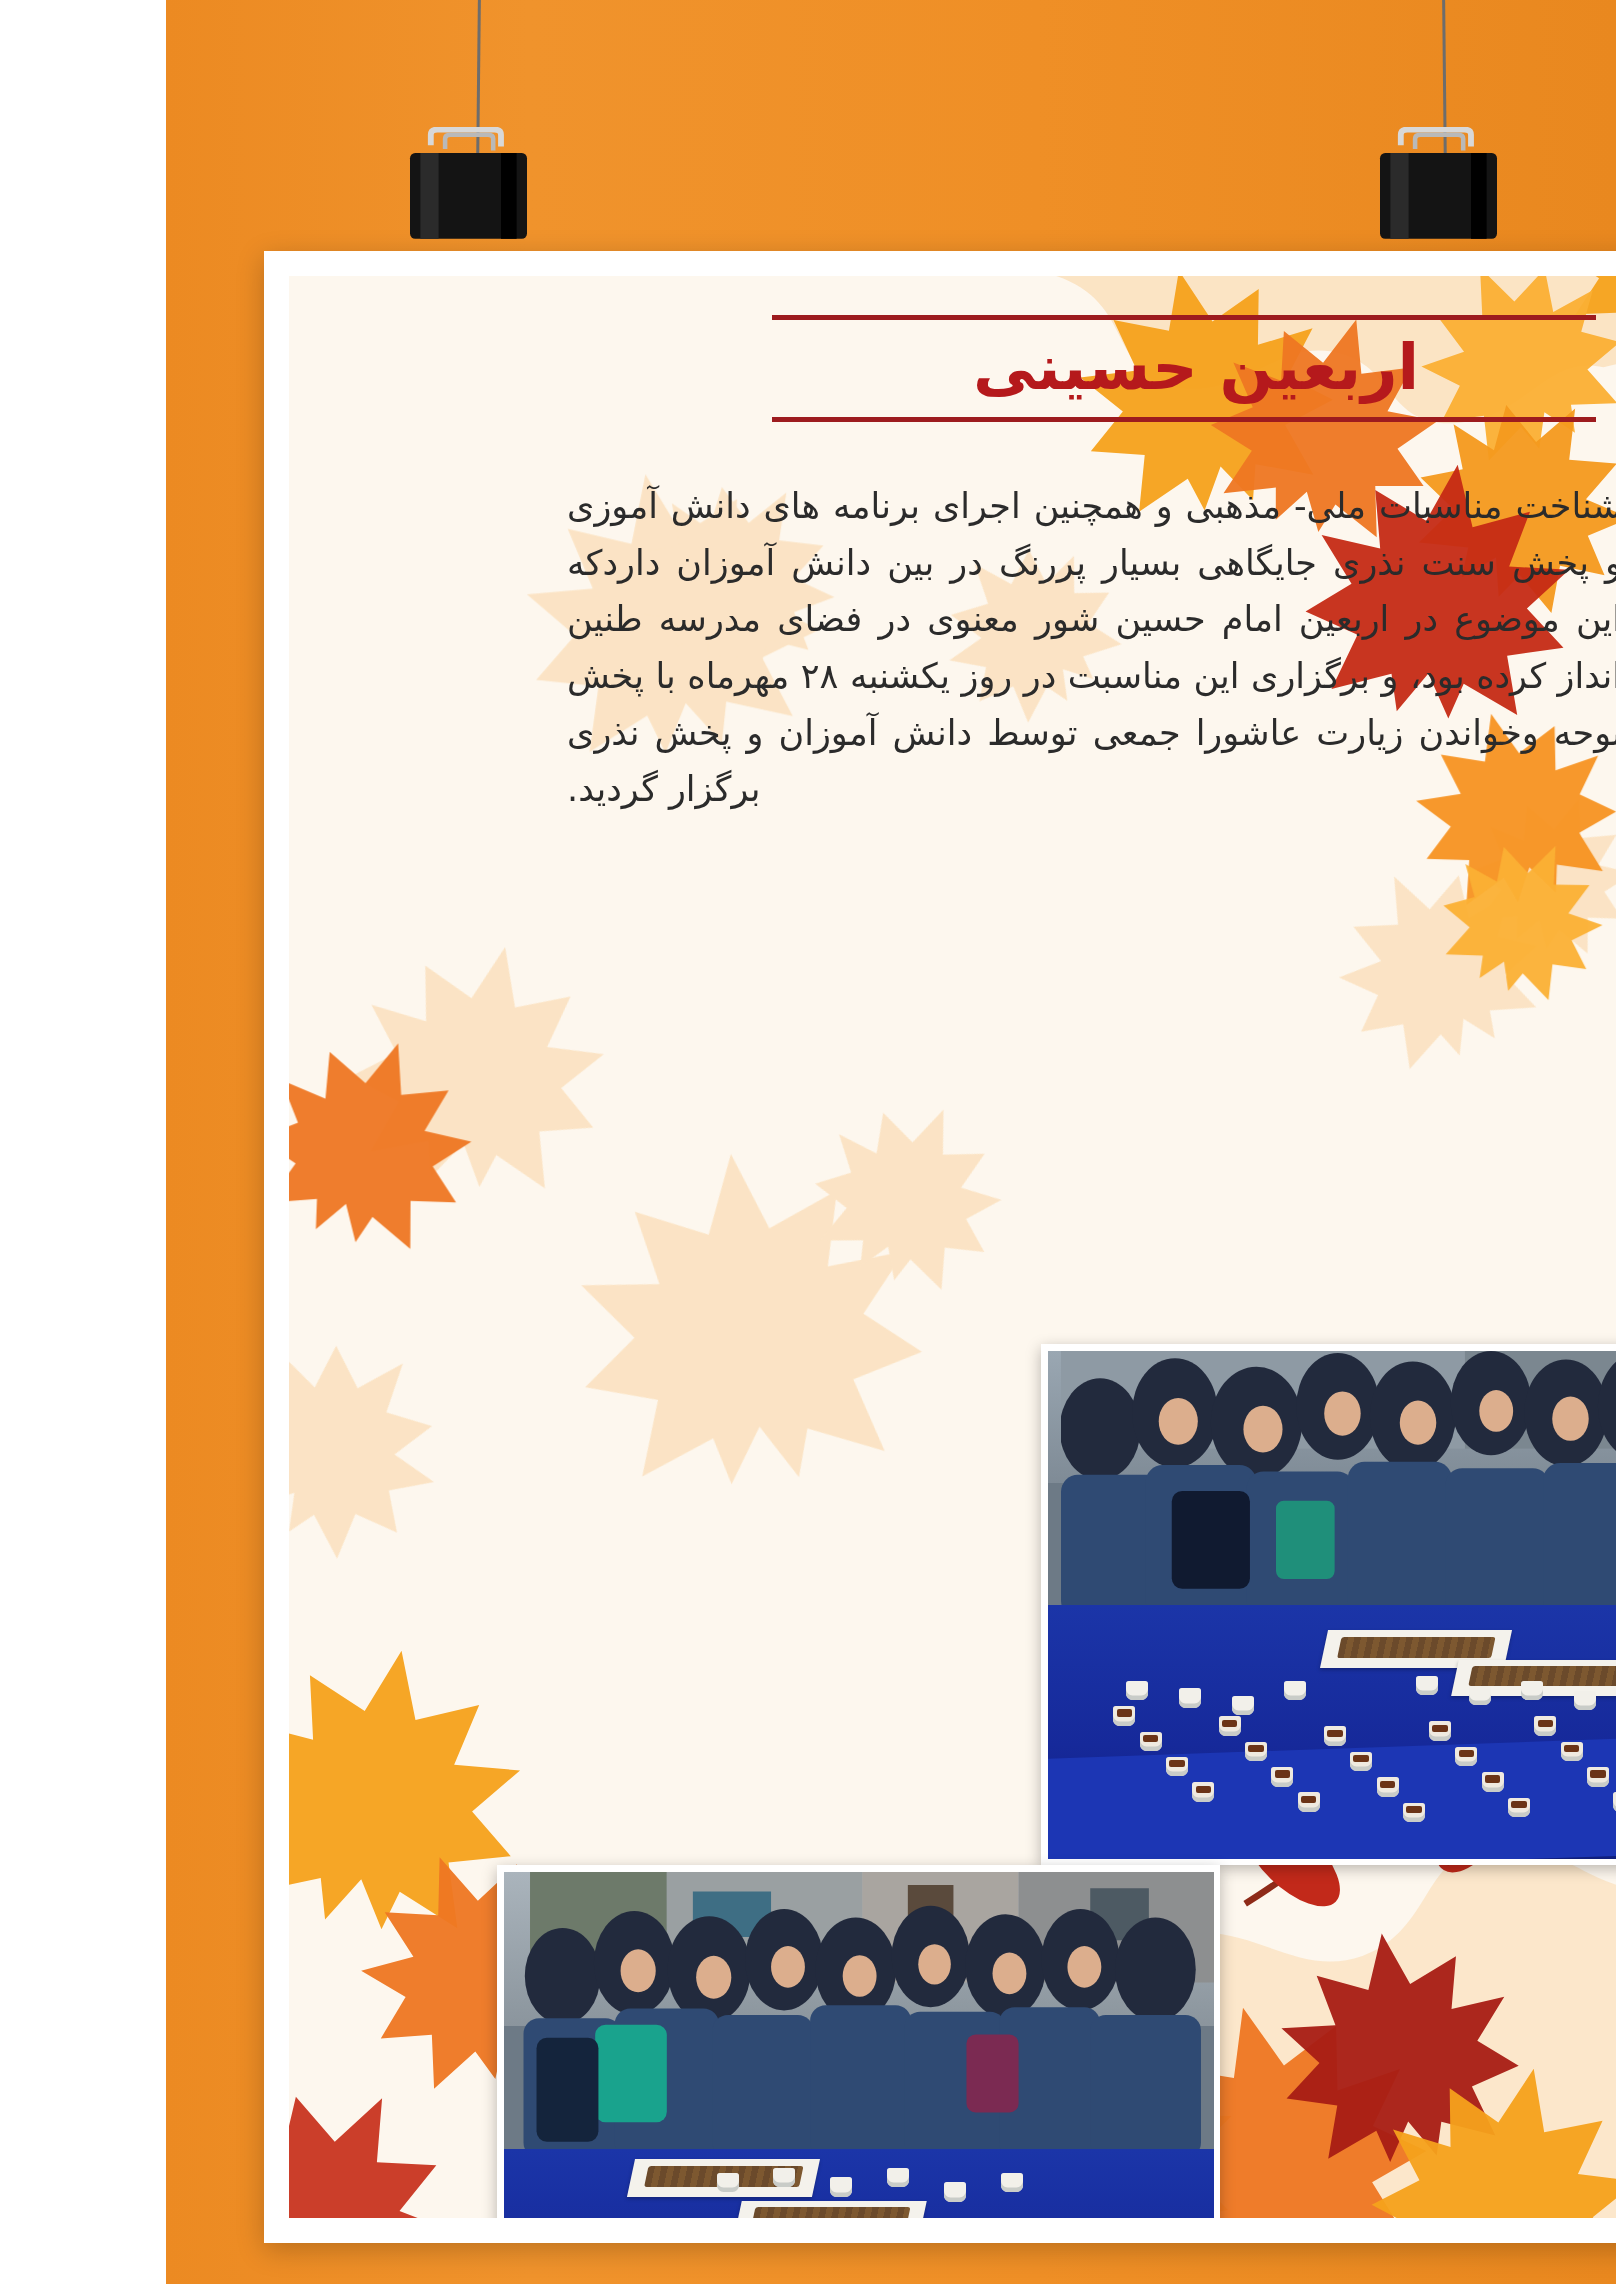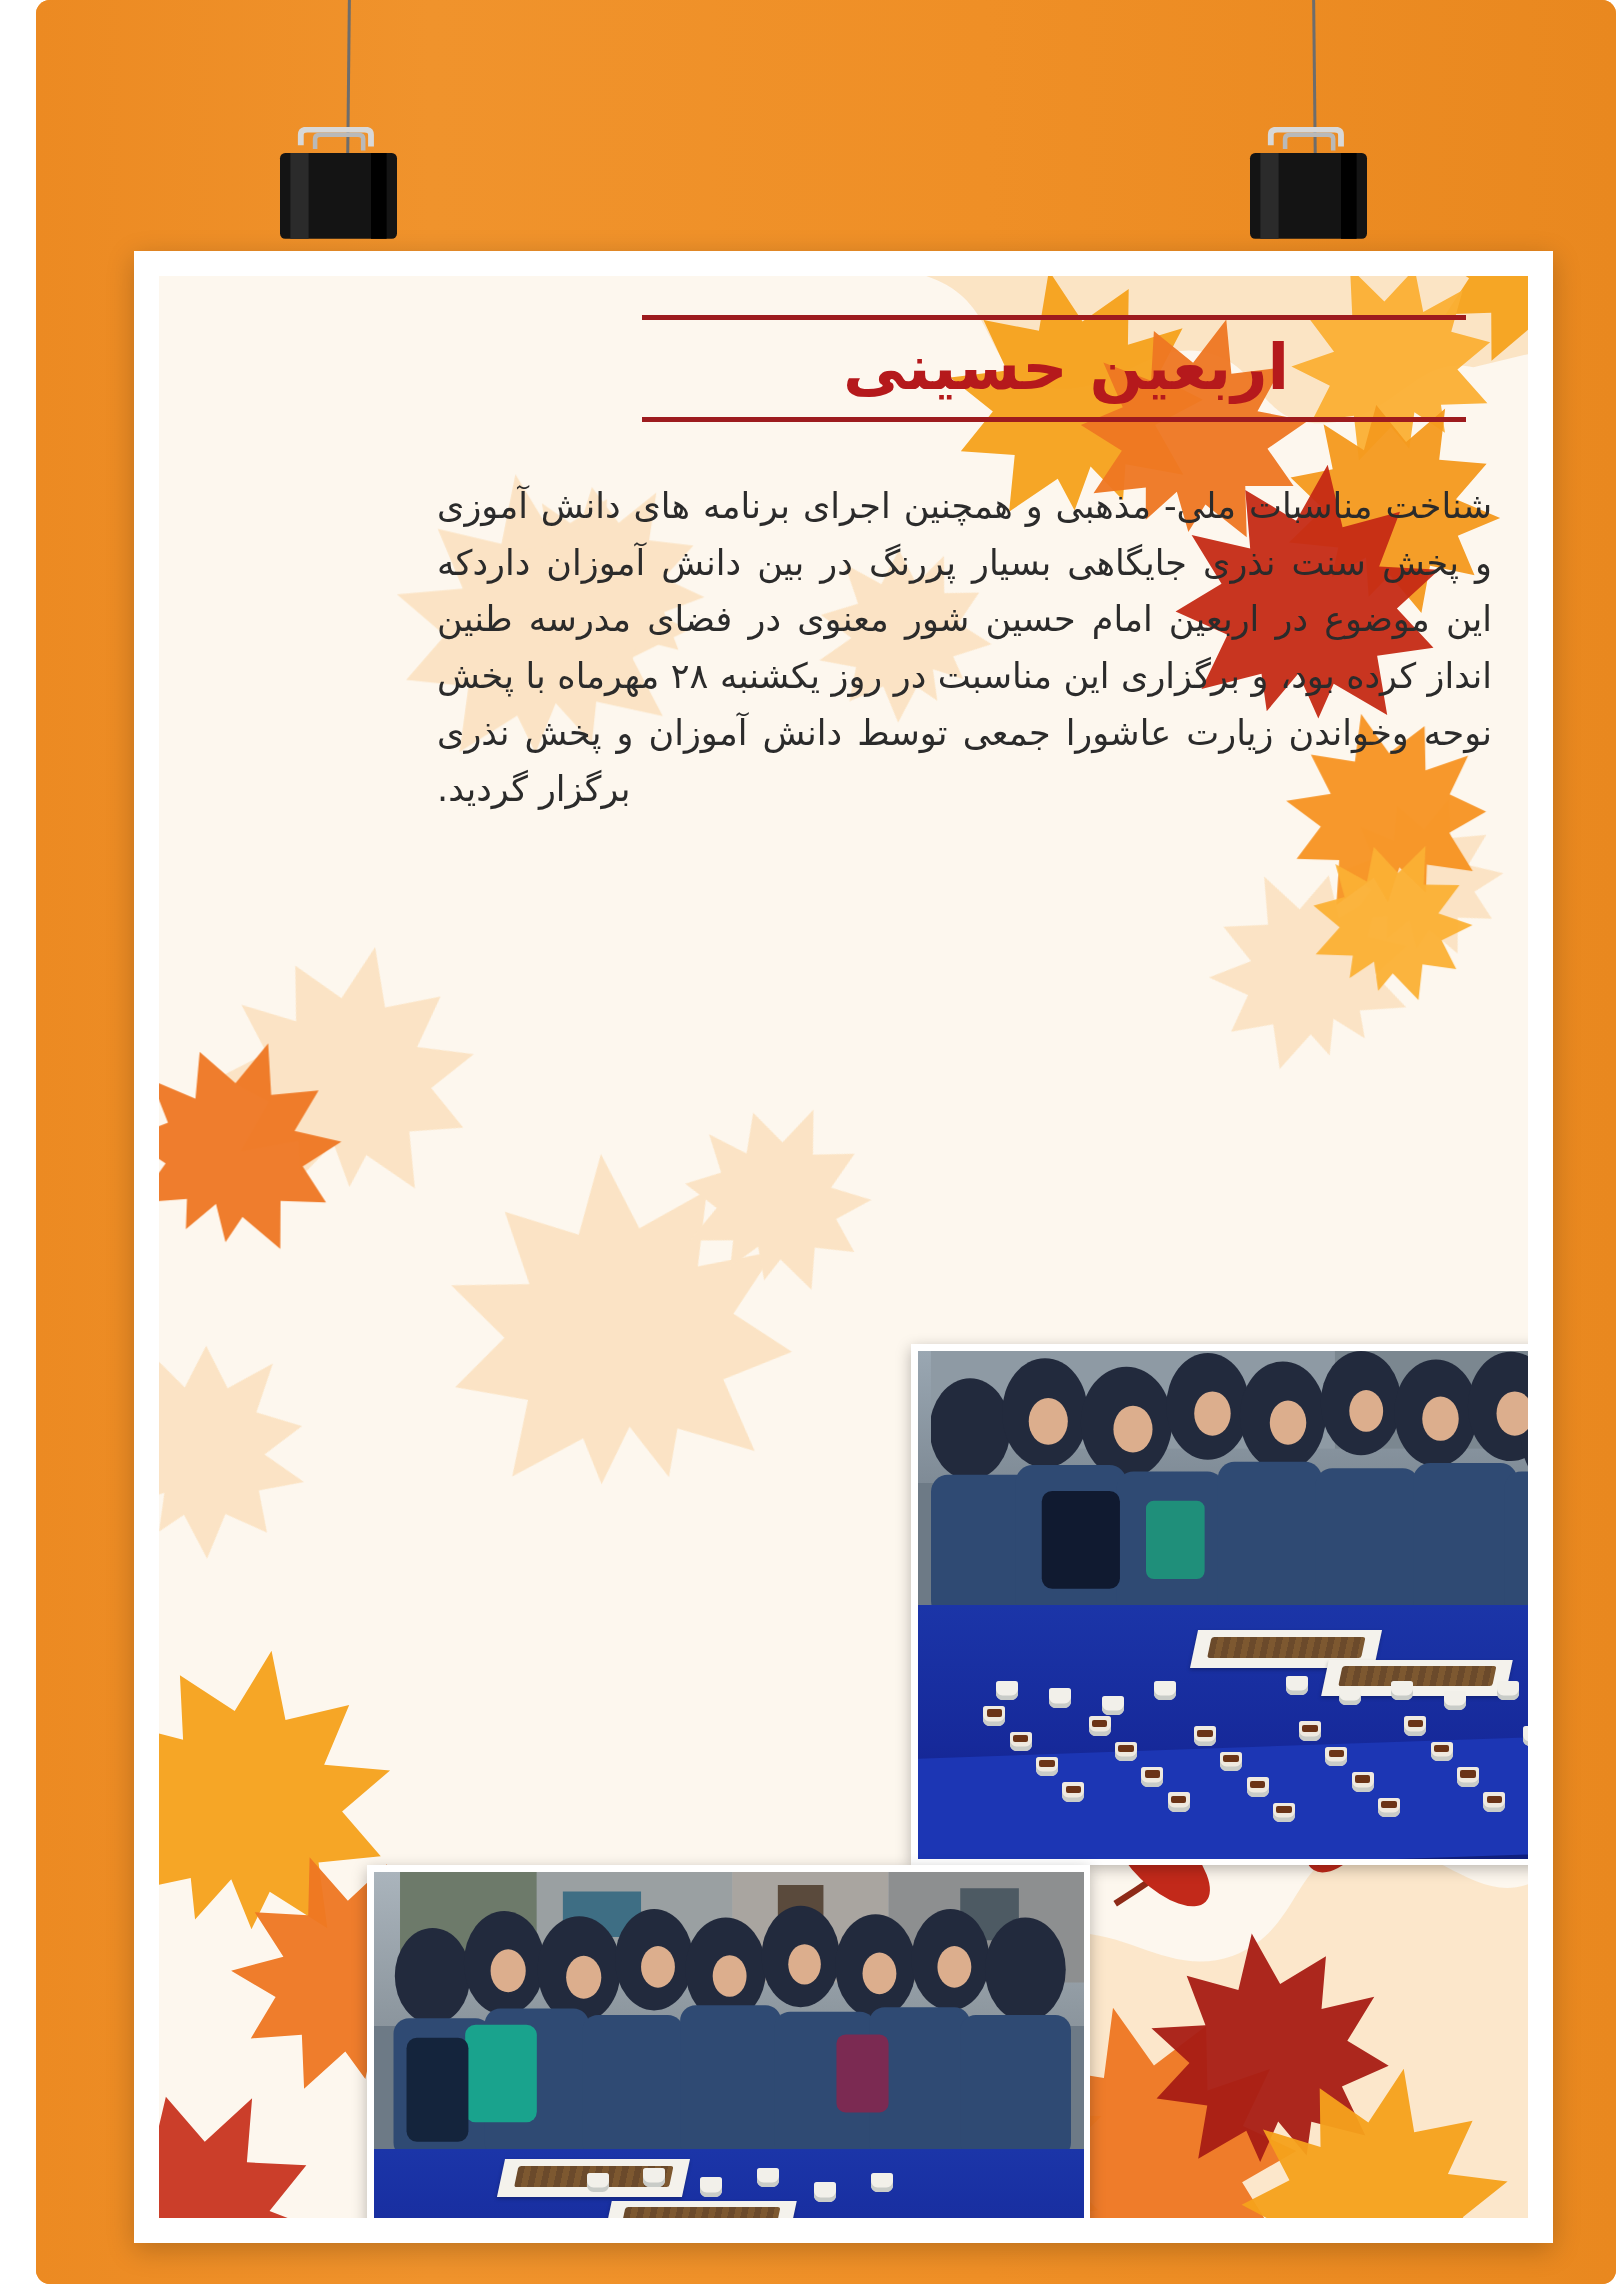--- a/index.html
+++ b/index.html
@@ -7,25 +7,24 @@
     padding: 0;
     background: #ffffff;
   }
   body {
     font-family: "DejaVu Sans", "Liberation Sans", sans-serif;
   }
 
   
   .canvas {
     position: relative;
-    width: 1580px;
+    width: 1450px;
     height: 2284px;
     overflow: hidden;
     background: #ef8f26;
-    border-radius: 14px;
   }
 
   
   .backdrop {
     position: absolute;
     inset: 0;
     background: linear-gradient(90deg, #ec8a22 0%, #f0932c 25%, #ef8f26 60%, #e9881f 100%);
   }
 
   

